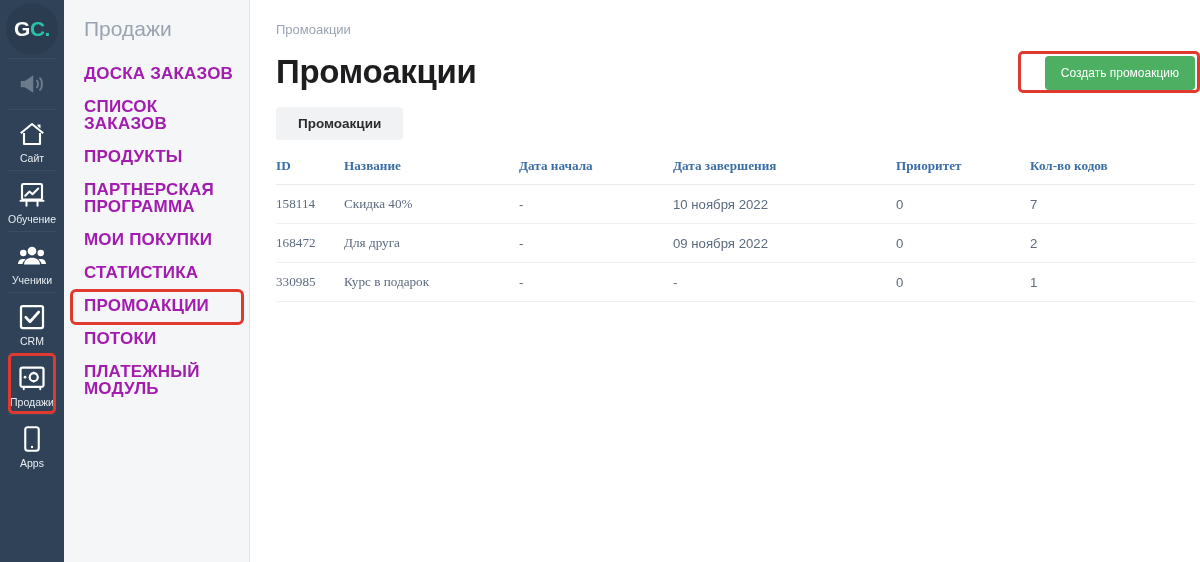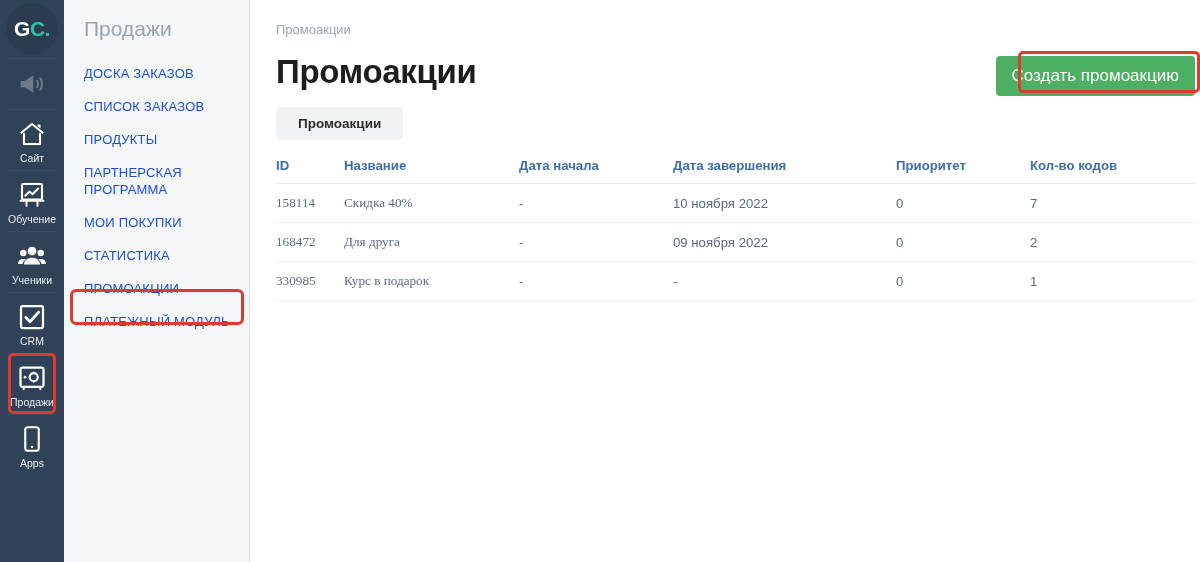--- a/index.html
+++ b/index.html
@@ -72,22 +72,22 @@
     border-right: 1px solid #dfe3e8;
     padding-top: 11px;
     position: relative;
   }
   .subnav-title {
     font-size: 21px; color: #9aa4b0;
     padding: 6px 0 16px 20px;
     font-weight: 400;
   }
   .subnav-item {
-    font-size: 13px; font-weight: normal;
-    color: #1d4ed8;
+    font-size: 17px; font-weight: bold;
+    color: #a21caf;
     letter-spacing: .2px;
     padding: 8px 14px 8px 20px;
     line-height: 17px;
     cursor: pointer;
   }
   .subnav-item.active-box {
     position: relative;
   }
   .redbox-sub {
     position: absolute;
@@ -115,21 +115,21 @@
     font-size: 33px; font-weight: bold;
     color: #1d1d1f;
     letter-spacing: -.3px;
     margin-bottom: 16px;
   }
   .create-btn {
     position: absolute;
     right: 14px; top: 56px;
     background: #4caf62;
     color: #ffffff;
-    font-size: 17px;
+    font-size: 12px;
     border: none; border-radius: 4px;
     padding: 10px 16px;
     cursor: pointer;
     white-space: nowrap;
   }
   .redbox-btn {
     position: absolute;
     right: 9px; top: 51px;
     width: 182px; height: 42px;
     border: 3px solid #e03a2f;
@@ -156,20 +156,21 @@
     table-layout: fixed;
   }
   table.promo th {
     text-align: left;
     font-size: 13.2px;
     font-weight: bold;
     color: #3c6fa8;
     padding: 0 0 10px 0;
     border-bottom: 1px solid #e6e9ed;
     white-space: nowrap;
+    font-family: Liberation Serif, serif;
   }
   table.promo td {
     font-size: 13.2px;
     color: #5c6b7f;
     padding: 11px 0 11px 0;
     border-bottom: 1px solid #eef0f3;
     white-space: nowrap;
   }
   td.link, td.idcell { color: #5d87b5; cursor: pointer; font-family: Liberation Serif, serif; }
   .col-id    { width: 68px; }
@@ -261,20 +262,21 @@
   <div class="subnav">
     <div class="subnav-title">Продажи</div>
 
     <div class="subnav-item">ДОСКА ЗАКАЗОВ</div>
     <div class="subnav-item">СПИСОК ЗАКАЗОВ</div>
     <div class="subnav-item">ПРОДУКТЫ</div>
     <div class="subnav-item">ПАРТНЕРСКАЯ ПРОГРАММА</div>
     <div class="subnav-item">МОИ ПОКУПКИ</div>
     <div class="subnav-item">СТАТИСТИКА</div>
     <div class="subnav-item active-box">ПРОМОАКЦИИ</div>
+    <div class="subnav-item">ПОТОКИ</div>
     <div class="subnav-item">ПЛАТЕЖНЫЙ МОДУЛЬ</div>
 
     <div class="redbox-sub"></div>
   </div>
 
   <div class="main">
 
     <div class="breadcrumb">Промоакции</div>
 
     <div class="page-title">Промоакции</div>

